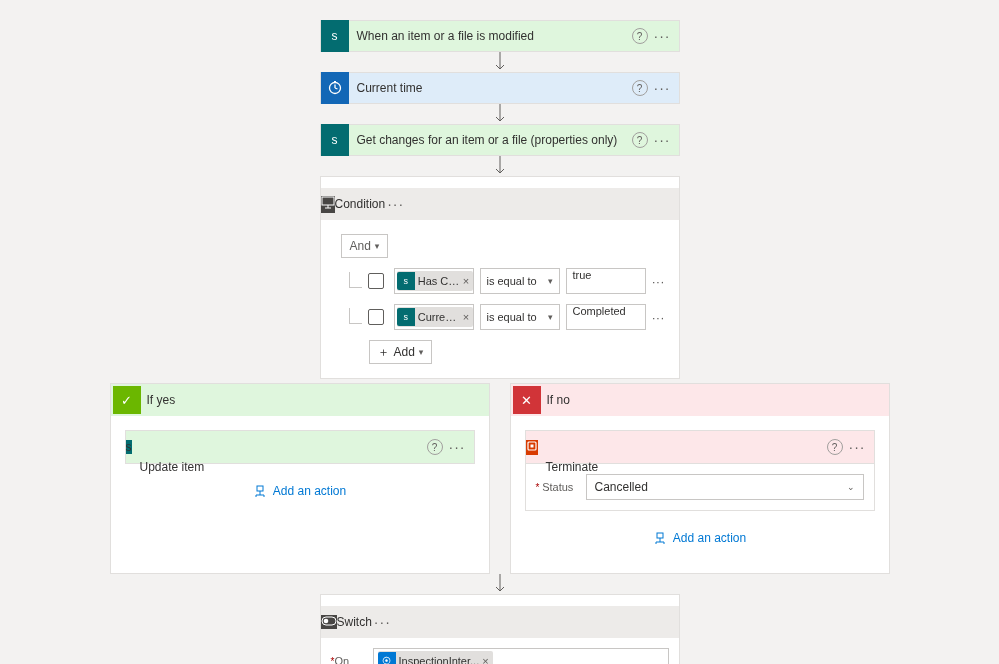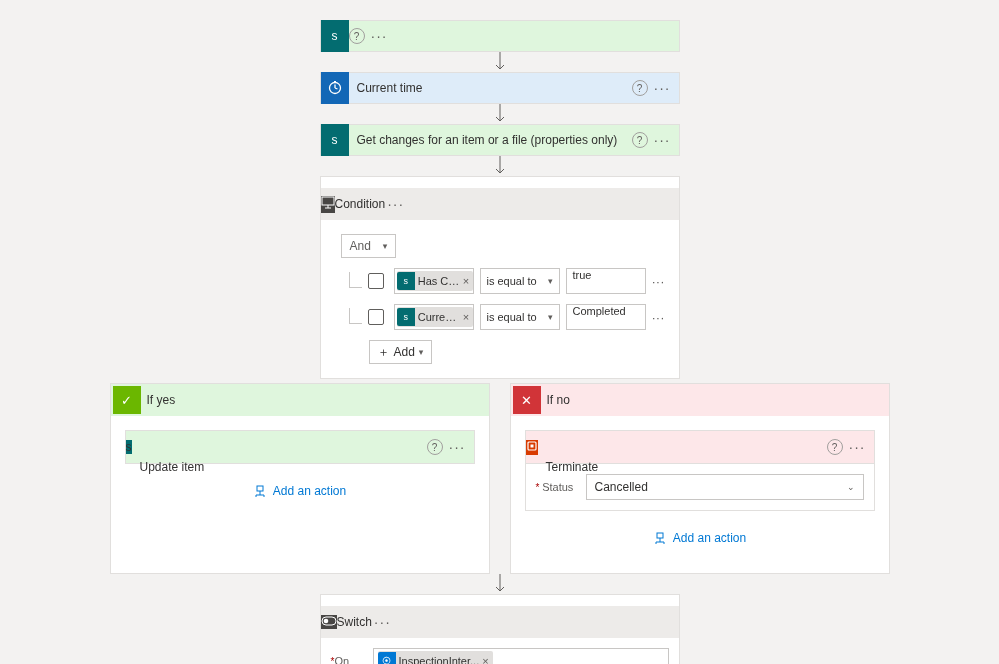--- a/index.html
+++ b/index.html
@@ -95,21 +95,21 @@
     height: 32px;
     background: #edebe9;
     margin-top: 11px;
   }
   .cond-body {
     padding: 14px 14px 14px 14px;
   }
   .and-chip {
     display: inline-flex;
     align-items: center;
-    gap: 12px;
+    gap: 4px;
     border: 1px solid #c8c6c4;
     background: #fff;
     height: 24px;
     padding: 0 8px;
     font-size: 12px;
     color: #605e5c;
     margin-left: 6px;
     cursor: pointer;
   }
   .row {
@@ -309,20 +309,21 @@
   .chev { font-size: 9px; color: #605e5c; }
 </style>
 </head>
 <body>
 
 <div class="canvas">
   <div class="center-col">
 
     <div class="card green">
       <div class="icon sp">s</div>
+      <div class="title">When an item or a file is modified</div>
       <div class="right">
         <div class="help-icon">?</div>
         <div class="dots">···</div>
       </div>
     </div>
 
     <div class="arrow-down">
       <svg viewBox="0 0 10 20">
           <line x1="5" y1="0" x2="5" y2="16" stroke="#605e5c" stroke-width="1"></line>
           <polyline points="1,13 5,17 9,13" fill="none" stroke="#605e5c" stroke-width="1"></polyline>

